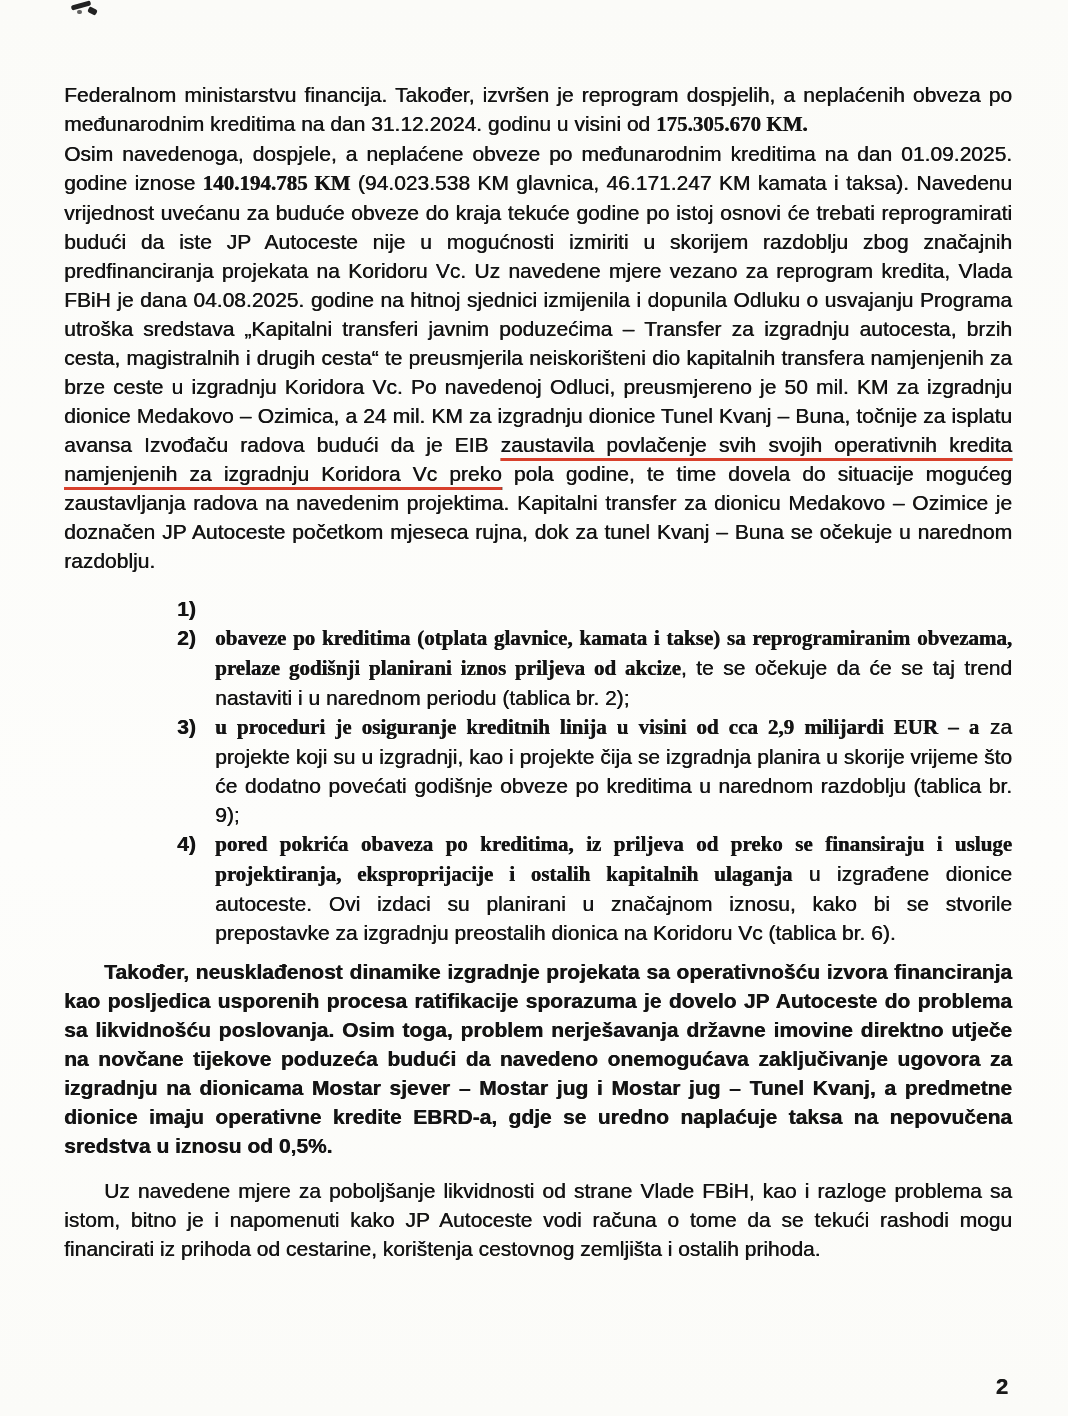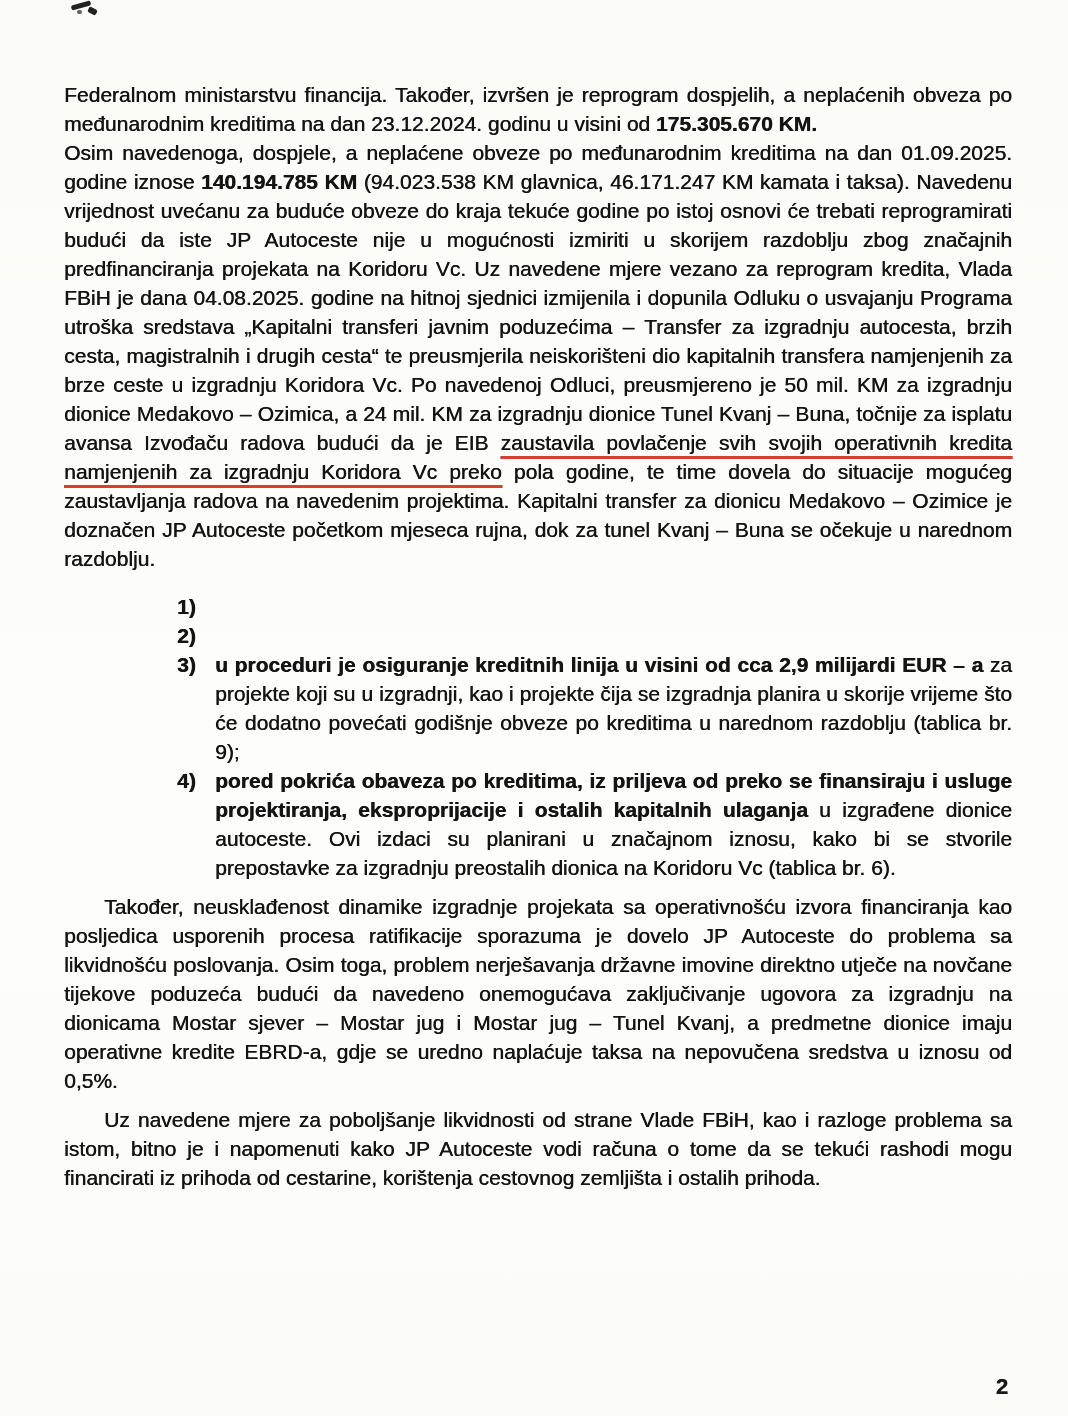--- a/index.html
+++ b/index.html
@@ -13,25 +13,25 @@
     overflow:hidden;
   }
   .content{
     position:absolute;
     left:64px;top:80px;width:948px;
     font-size:21px;line-height:29px;
     text-align:justify;
     text-shadow:0.45px 0 0 currentColor; 
   }
   p{margin:0;padding:0;}
-  .b{font-weight:700;}
+  .b{font-weight:700;font-family:Liberation Serif, serif;}
   .p-medjutim{margin-top:21px;text-indent:68px;}
   .p-indent{text-indent:40px;}
-  .p-takodjer{margin-top:10px;}
-  .p-uz{margin-top:10px;}
+  .p-takodjer{margin-top:10px;font-weight:bold;}
+  .p-uz{margin-top:16px;}
   .list{margin-top:19px;margin-bottom:10px;}
   .li{display:flex;}
   .li .num{flex:0 0 38px;margin-left:113px;font-weight:700;}
   .li .txt{flex:1;text-align:justify;}
   .redline{
     text-decoration:underline;
     text-decoration-color:#d8402c;
     text-decoration-thickness:3px;
     text-underline-offset:6px;
     text-decoration-skip-ink:none;
@@ -50,31 +50,32 @@
 <body>
 
 <div class="page">
 
   <div class="artifact a1"></div>
   <div class="artifact a2"></div>
   <div class="artifact a3"></div>
 
   <div class="content">
 
-    <p><span>Federalnom ministarstvu financija. Također, izvršen je reprogram dospjelih, a neplaćenih obveza po međunarodnim kreditima na dan 23.12.2024. godinu u visini od </span><span class="b">175.305.670 KM.</span></p>
+    <p><span>Federalnom ministarstvu financija. Također, izvršen je reprogram dospjelih, a neplaćenih obveza po međunarodnim kreditima na dan 31.12.2024. godinu u visini od </span><span class="b">175.305.670 KM.</span></p>
 
     <p><span>Osim navedenoga, dospjele, a neplaćene obveze po međunarodnim kreditima na dan 01.09.2025. godine iznose </span><span class="b">140.194.785 KM</span><span> (94.023.538 KM glavnica, 46.171.247 KM kamata i taksa). Navedenu vrijednost uvećanu za buduće obveze do kraja tekuće godine po istoj osnovi će trebati reprogramirati budući da iste JP Autoceste nije u mogućnosti izmiriti u skorijem razdoblju zbog značajnih predfinanciranja projekata na Koridoru Vc. Uz navedene mjere vezano za reprogram kredita, Vlada FBiH je dana 04.08.2025. godine na hitnoj sjednici izmijenila i dopunila Odluku o usvajanju Programa utroška sredstava „Kapitalni transferi javnim poduzećima – Transfer za izgradnju autocesta, brzih cesta, magistralnih i drugih cesta“ te preusmjerila neiskorišteni dio kapitalnih transfera namjenjenih za brze ceste u izgradnju Koridora Vc. Po navedenoj Odluci, preusmjereno je 50 mil. KM za izgradnju dionice Medakovo – Ozimica, a 24 mil. KM za izgradnju dionice Tunel Kvanj – Buna, točnije za isplatu avansa Izvođaču radova budući da je EIB </span><span class="redline" style="text-decoration-color: rgb(216, 64, 44);">zaustavila povlačenje svih svojih operativnih kredita namjenjenih za izgradnju Koridora Vc preko</span><span> pola godine, te time dovela do situacije mogućeg zaustavljanja radova na navedenim projektima. Kapitalni transfer za dionicu Medakovo – Ozimice je doznačen JP Autoceste početkom mjeseca rujna, dok za tunel Kvanj – Buna se očekuje u narednom razdoblju.</span></p>
 
 
     <div class="list">
       <div class="li">
         <span class="num">1)</span>
       </div>
       <div class="li">
         <span class="num">2)</span>
+        <span class="txt"><span class="b">obaveze po kreditima (otplata glavnice, kamata i takse) sa reprogramiranim obvezama, prelaze godišnji planirani iznos priljeva od akcize</span><span>, te se očekuje da će se taj trend nastaviti i u narednom periodu (tablica br. 2);</span></span>
       </div>
       <div class="li">
         <span class="num">3)</span>
         <span class="txt"><span class="b">u proceduri je osiguranje kreditnih linija u visini od cca 2,9 milijardi EUR – a</span><span> za projekte koji su u izgradnji, kao i projekte čija se izgradnja planira u skorije vrijeme što će dodatno povećati godišnje obveze po kreditima u narednom razdoblju (tablica br. 9);</span></span>
       </div>
       <div class="li">
         <span class="num">4)</span>
         <span class="txt"><span class="b">pored pokrića obaveza po kreditima, iz priljeva od preko se finansiraju i usluge projektiranja, eksproprijacije i ostalih kapitalnih ulaganja</span><span> u izgrađene dionice autoceste. Ovi izdaci su planirani u značajnom iznosu, kako bi se stvorile prepostavke za izgradnju preostalih dionica na Koridoru Vc (tablica br. 6).</span></span>
       </div>
     </div>

